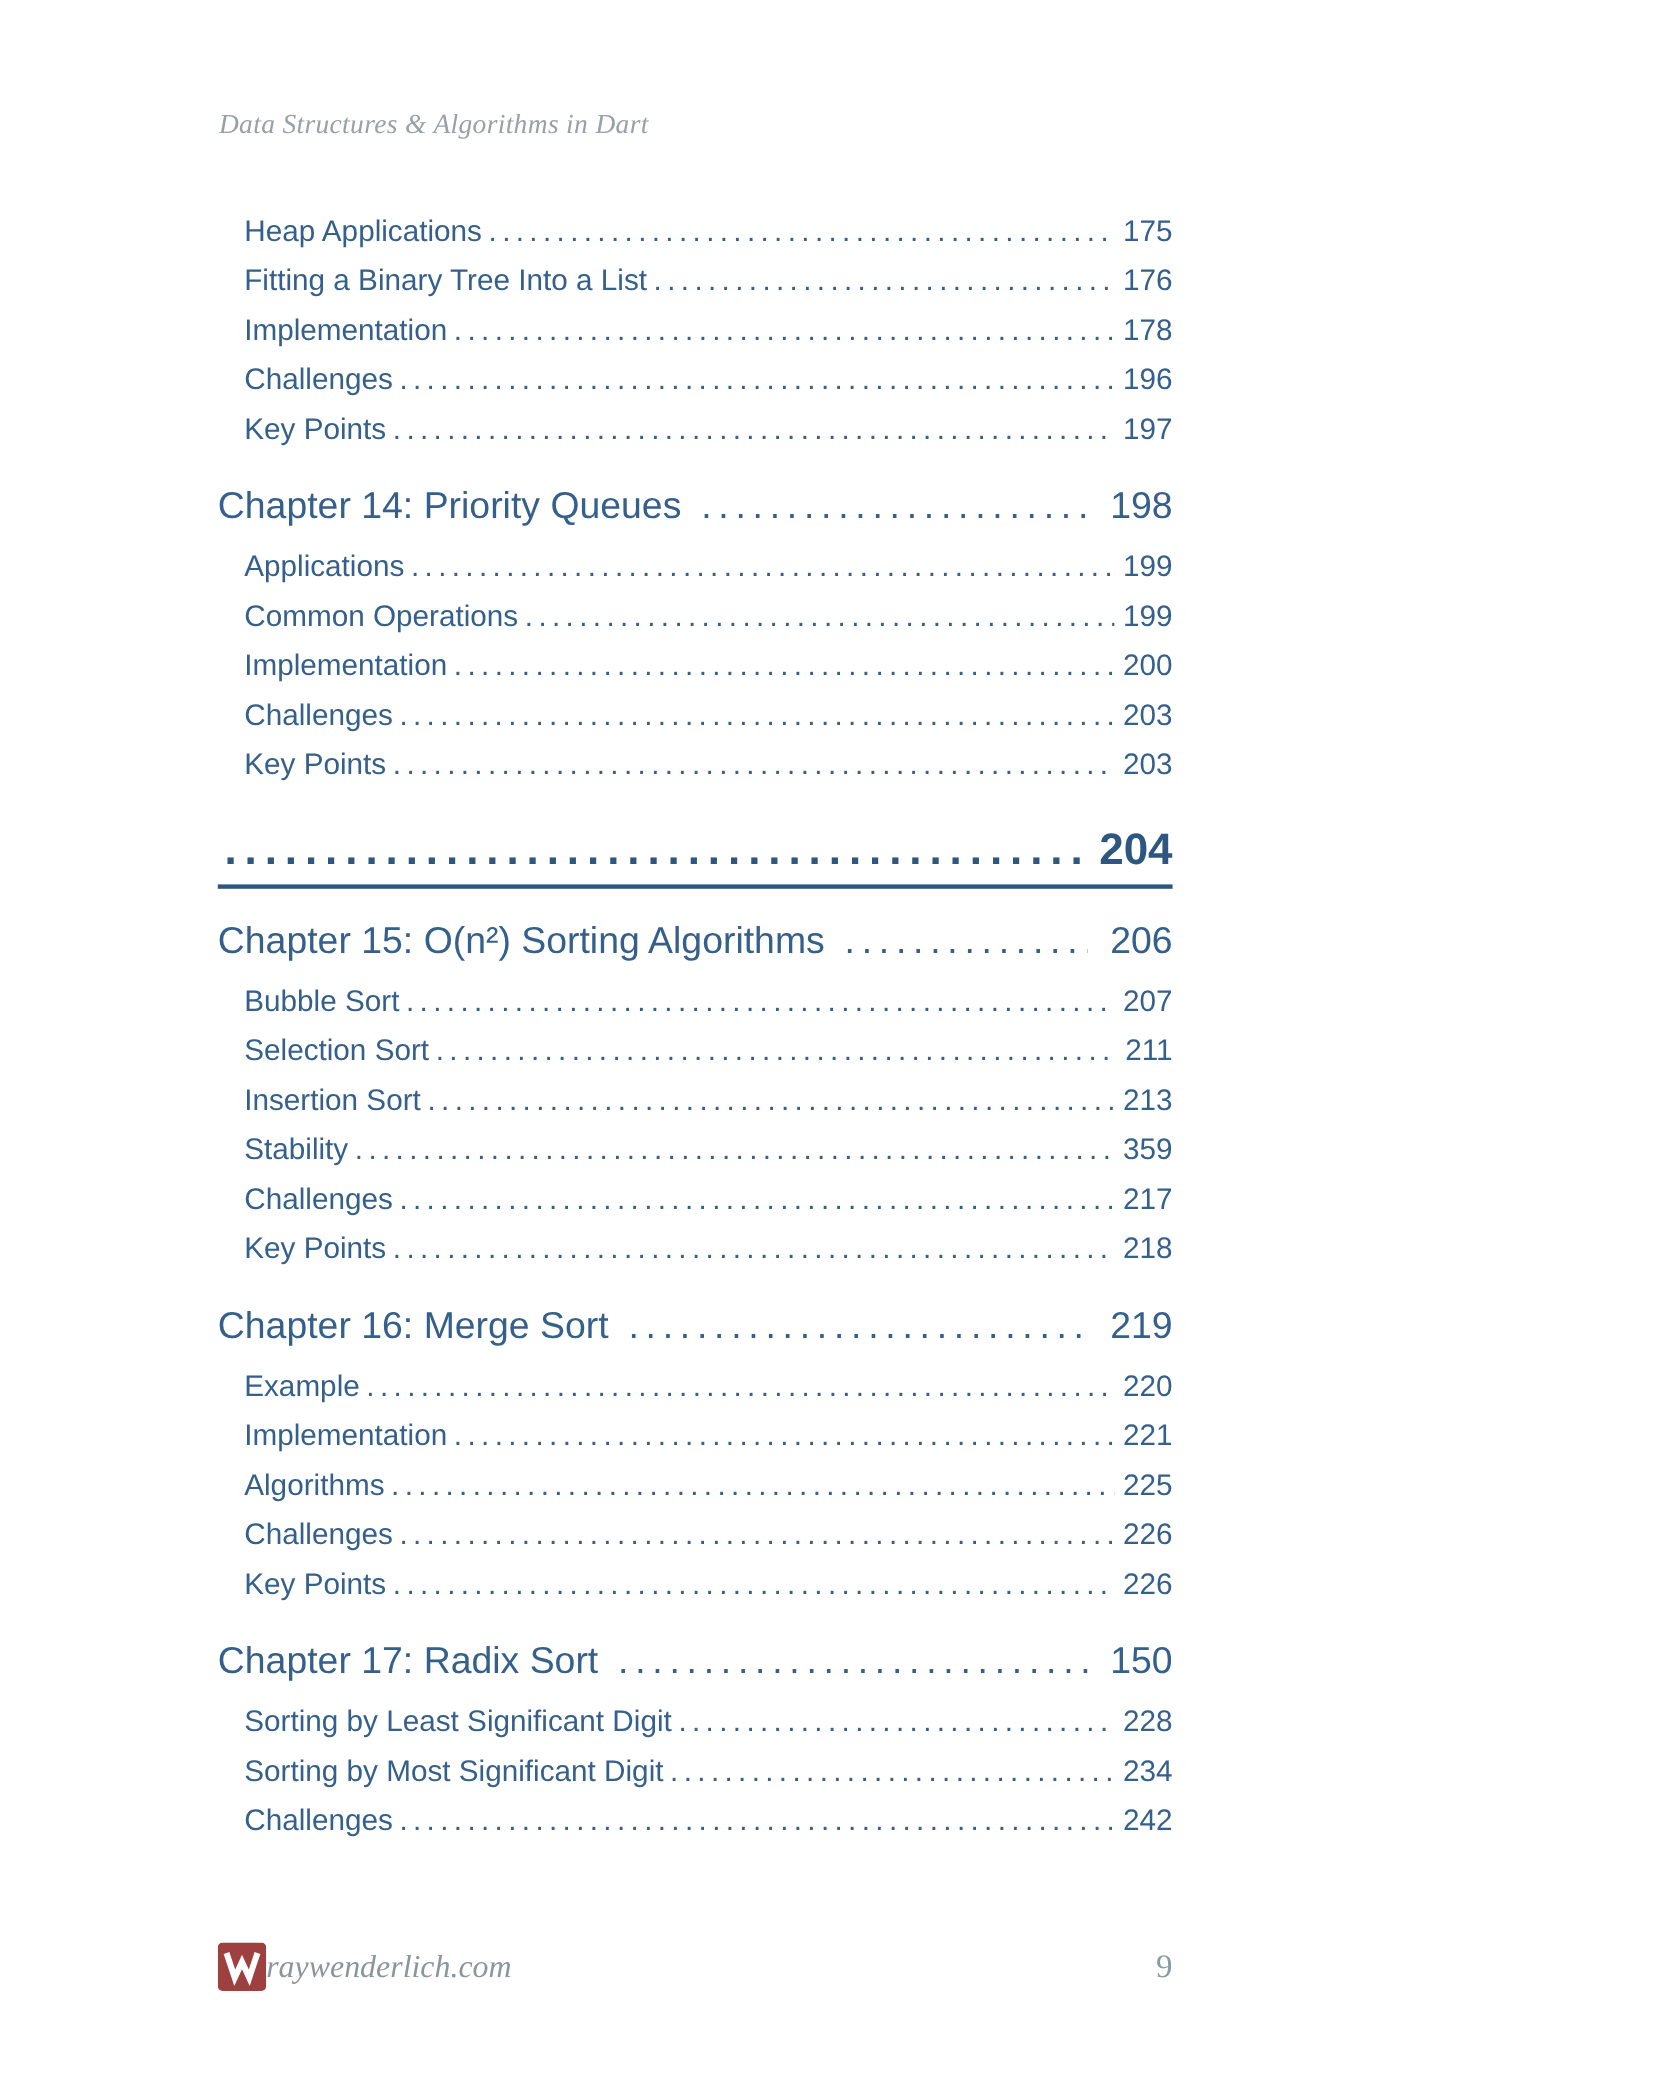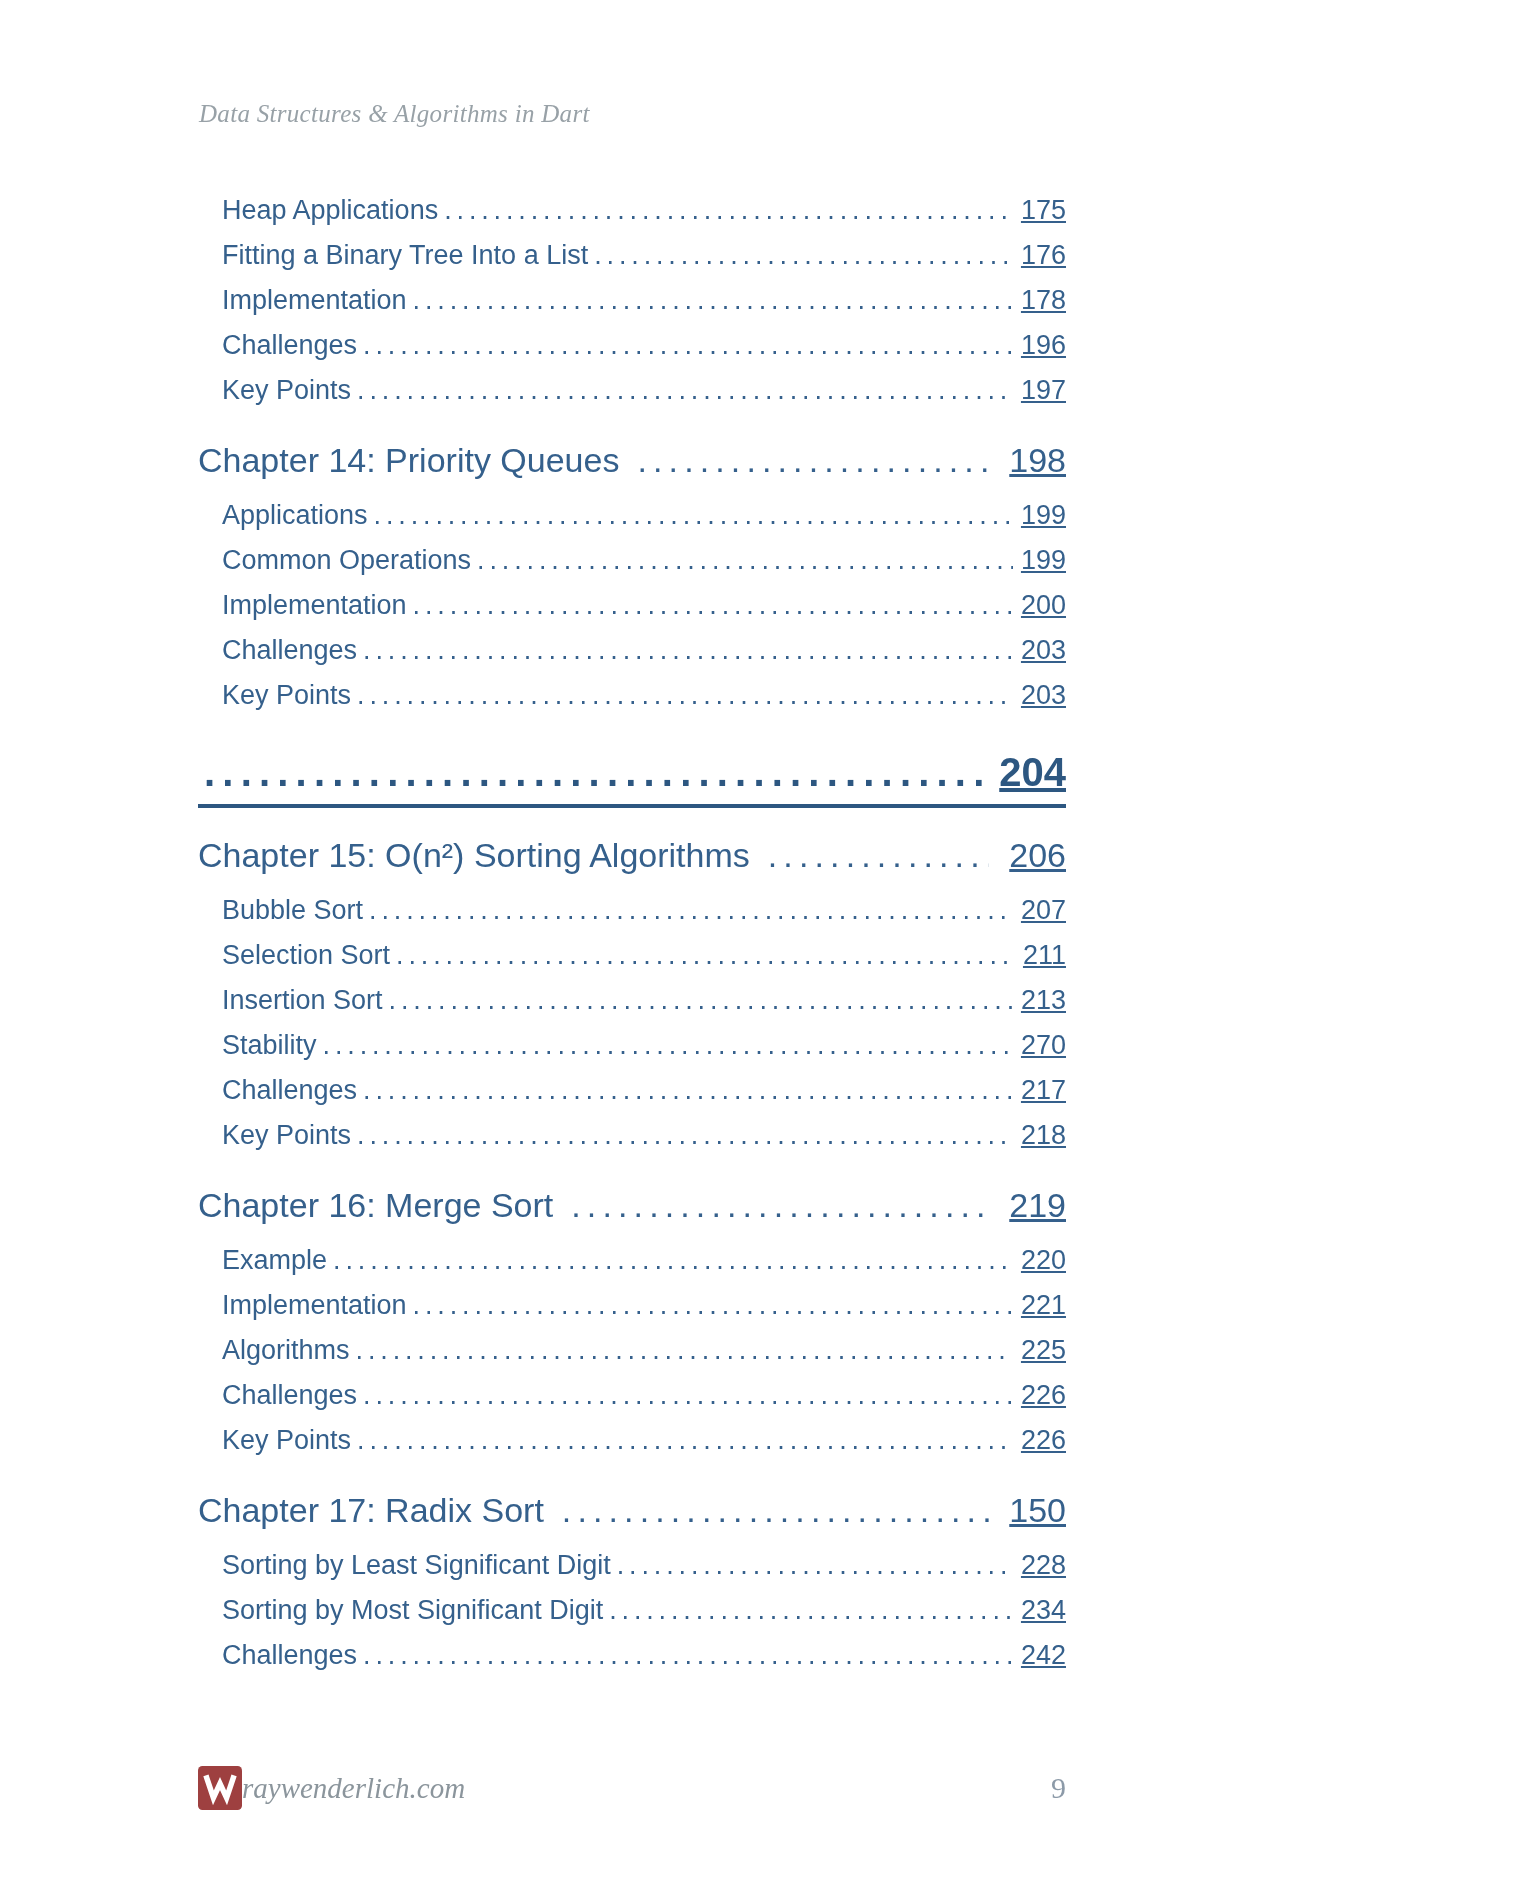--- a/index.html
+++ b/index.html
@@ -44,21 +44,20 @@
   .toc-row .dots{
     flex:1 1 auto;
     overflow:hidden;
     white-space:nowrap;
     letter-spacing:0.18em;
     margin:0 8px 0 6px;
   }
   .toc-row .pagenum{
     white-space:nowrap;
     text-align:right;
-    text-decoration:underline;
   }
   .row-sub{
     font-size:27px;
     line-height:45px;
     padding-left:24px;
   }
   .row-chapter{
     font-size:34px;
     line-height:46px;
     margin:24px 0 10px 0;
@@ -184,21 +183,21 @@
     <span class="pagenum">211</span>
   </div>
       <div class="toc-row row-sub">
     <span class="label">Insertion Sort</span>
     <span class="dots">............................................................................................................................................................................................................................</span>
     <span class="pagenum">213</span>
   </div>
       <div class="toc-row row-sub">
     <span class="label">Stability</span>
     <span class="dots">............................................................................................................................................................................................................................</span>
-    <span class="pagenum">270</span>
+    <span class="pagenum">359</span>
   </div>
       <div class="toc-row row-sub">
     <span class="label">Challenges</span>
     <span class="dots">............................................................................................................................................................................................................................</span>
     <span class="pagenum">217</span>
   </div>
       <div class="toc-row row-sub">
     <span class="label">Key Points</span>
     <span class="dots">............................................................................................................................................................................................................................</span>
     <span class="pagenum">218</span>

